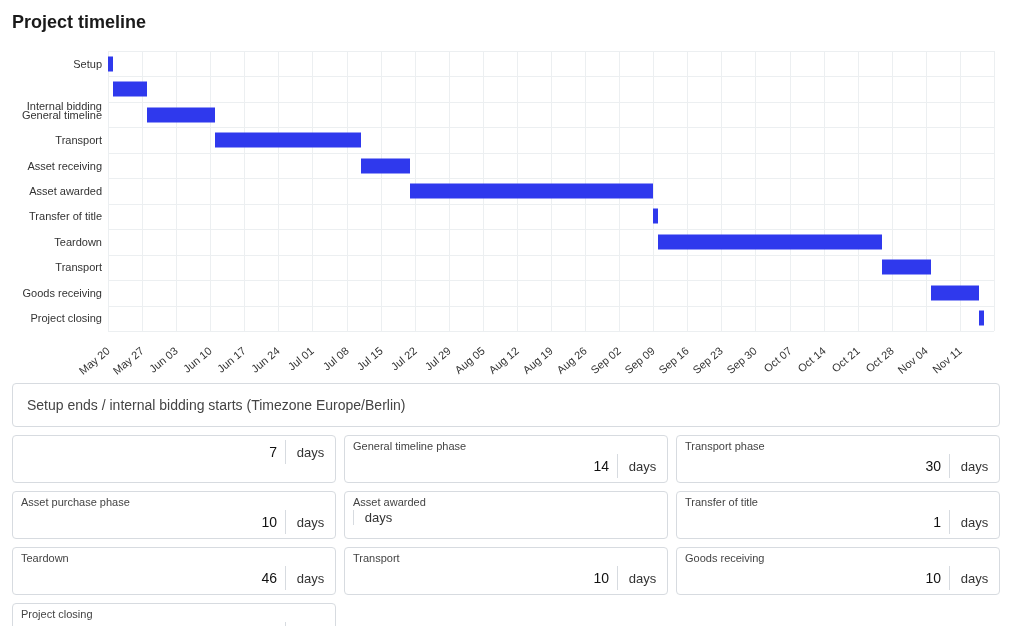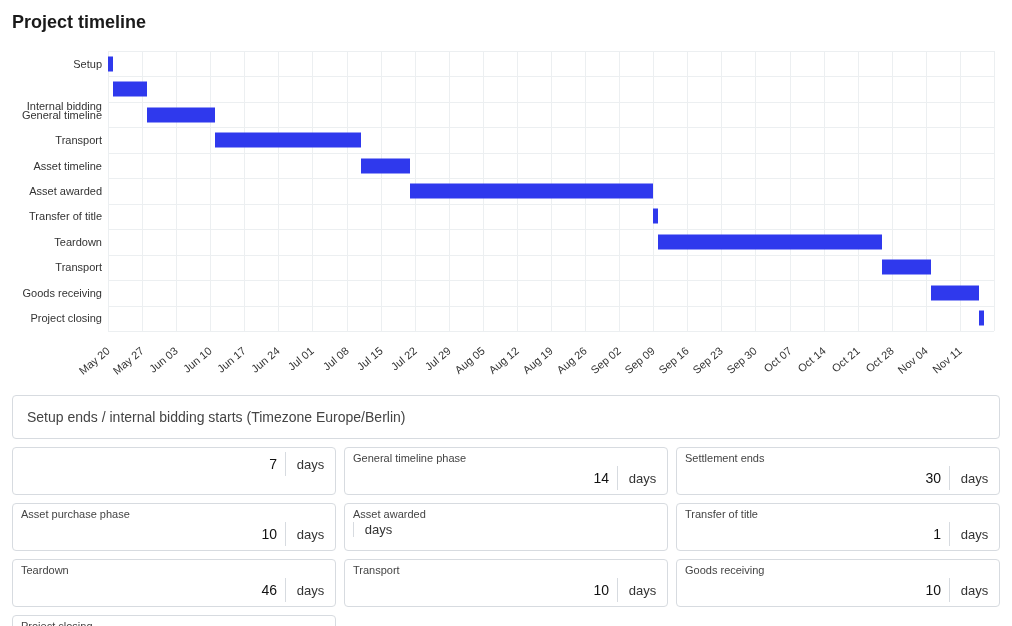--- a/index.html
+++ b/index.html
@@ -13,21 +13,21 @@
   }
   .page-title {
     font-size: 18px;
     font-weight: 700;
     margin: 0 0 18px 4px;
   }
   
   .chart-wrap {
     position: relative;
     height: 320px;
-    margin-bottom: 24px;
+    margin-bottom: 12px;
   }
   .y-labels {
     position: absolute;
     left: 0; top: 0;
     width: 100px;
     height: 280px;
   }
   .y-label {
     position: absolute;
     right: 6px;
@@ -124,21 +124,21 @@
 <body>
 
 <h1 class="page-title">Project timeline</h1>
 
 <div class="chart-wrap">
   <div class="y-labels">
       <div class="y-label" style="top: 12.7273px;">Setup</div>
       <div class="y-label" style="top: 55px;">Internal bidding</div>
       <div class="y-label" style="top: 63.6364px;">General timeline</div>
       <div class="y-label" style="top: 89.0909px;">Transport</div>
-      <div class="y-label" style="top: 114.545px;">Asset timeline</div>
+      <div class="y-label" style="top: 114.545px;">Asset receiving</div>
       <div class="y-label" style="top: 140px;">Asset awarded</div>
       <div class="y-label" style="top: 165.455px;">Transfer of title</div>
       <div class="y-label" style="top: 190.909px;">Teardown</div>
       <div class="y-label" style="top: 216.364px;">Transport</div>
       <div class="y-label" style="top: 241.818px;">Goods receiving</div>
       <div class="y-label" style="top: 267.273px;">Project closing</div>
     </div>
   <div class="grid-area">
       <div class="hline" style="top: 0px;"></div>
       <div class="hline" style="top: 25.4545px;"></div>
@@ -233,21 +233,21 @@
       </div>
     </div>
     <div class="field-box">
       <div class="field-label">General timeline phase</div>
       <div class="field-row">
         <input class="field-input" value="14" style="">
         <div class="unit-box">days</div>
       </div>
     </div>
     <div class="field-box">
-      <div class="field-label">Settlement ends</div>
+      <div class="field-label">Transport phase</div>
       <div class="field-row">
         <input class="field-input" value="30" style="">
         <div class="unit-box">days</div>
       </div>
     </div>
     <div class="field-box">
       <div class="field-label">Asset purchase phase</div>
       <div class="field-row">
         <input class="field-input" value="10" style="">
         <div class="unit-box">days</div>

